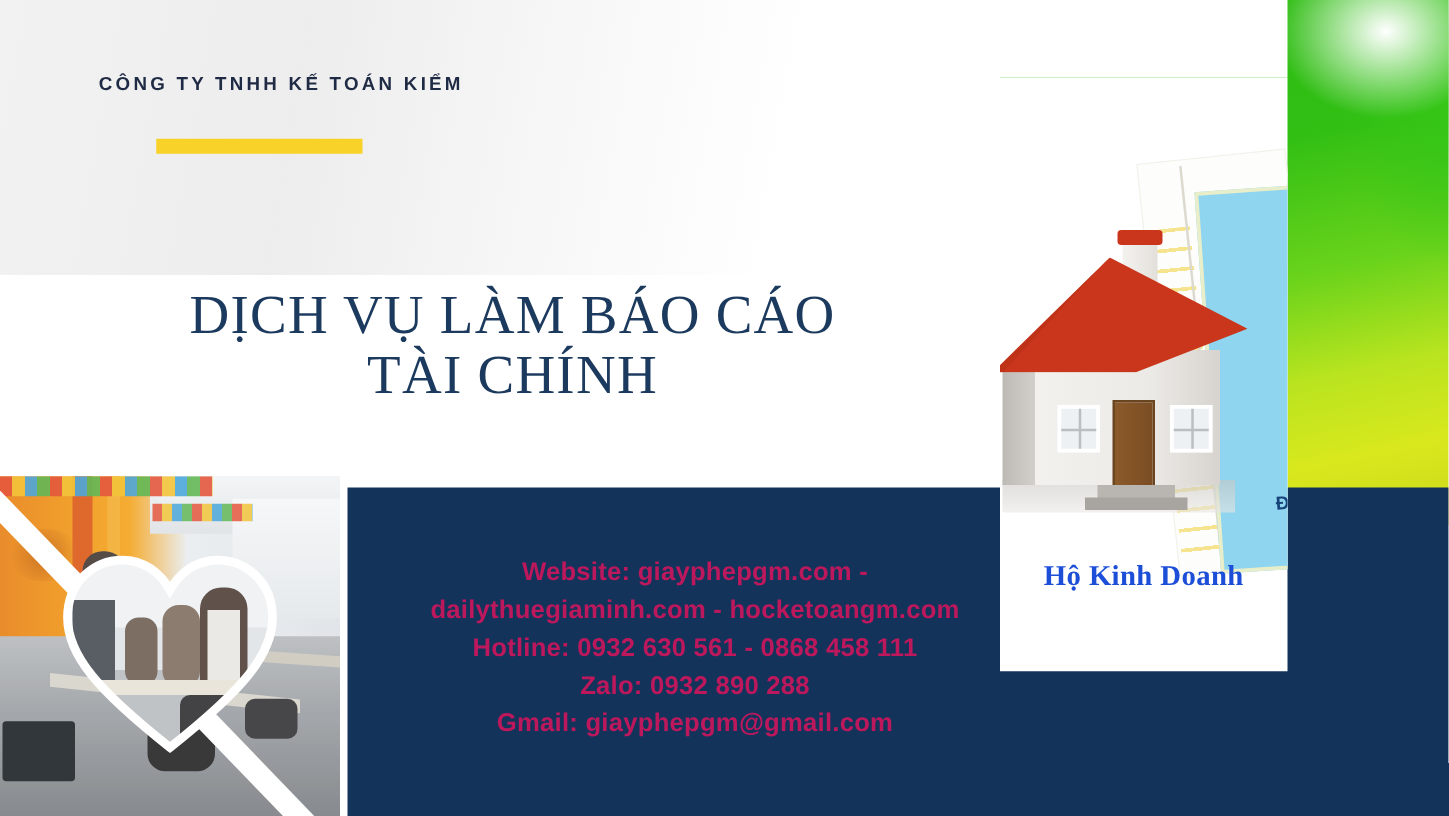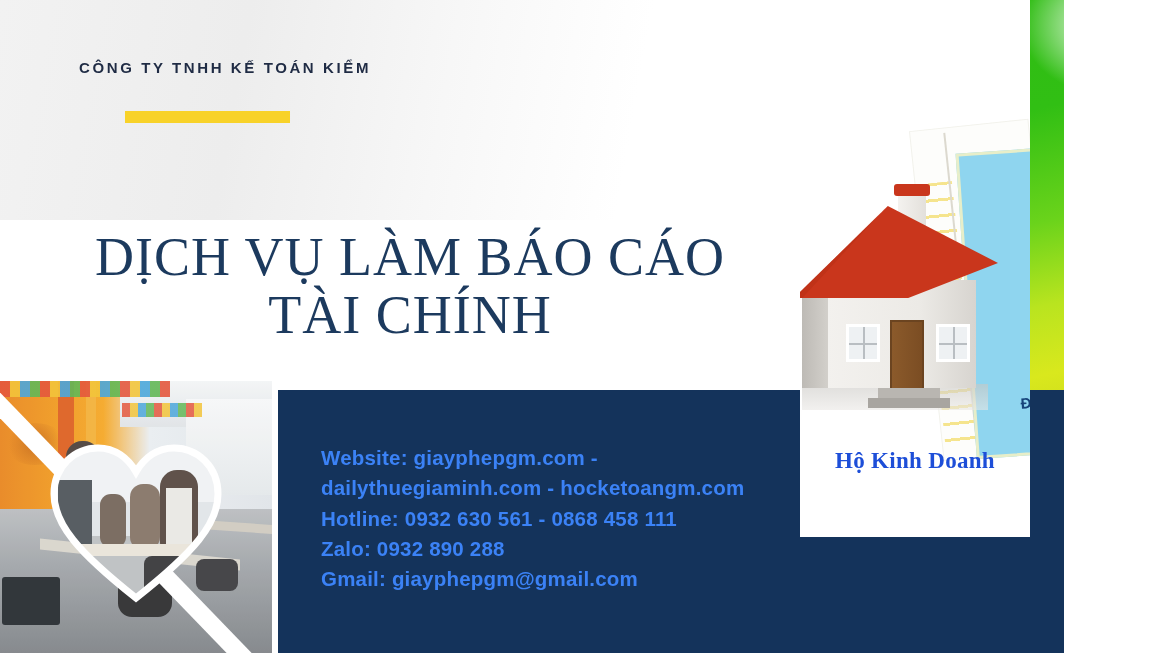--- a/index.html
+++ b/index.html
@@ -1,21 +1,21 @@
 <!DOCTYPE html>
 <html><head>
 <meta charset="utf-8">
 <style>
   html,body{margin:0;padding:0;}
   body{
     width:1159px;height:653px;overflow:hidden;
     font-family:"Liberation Sans",sans-serif;
     background:#ffffff;
   }
-  .slide{position:relative;width:1064px;height:653px;overflow:hidden;background:#fff;}
+  .slide{position:relative;width:1159px;height:653px;overflow:hidden;background:#fff;}
 
   
   .bg-top-left{
     position:absolute;left:0;top:0;width:800px;height:222px;
     background:linear-gradient(100deg,#f2f2f2 0%,#ededed 30%,#f7f7f7 55%,#ffffff 78%,#ffffff 100%);
   }
   .bg-white-band{
     position:absolute;left:0;top:220px;width:810px;height:170px;background:#ffffff;
   }
   .bg-green{
@@ -45,29 +45,30 @@
   }
   .brand-rule{
     position:absolute;left:125px;top:111px;width:165px;height:12px;background:#f8d229;
   }
 
   
   .title{
     position:absolute;left:60px;top:228px;width:700px;
     text-align:center;color:#1c3a5e;
     font-family:"Liberation Serif",serif;
-    font-size:54px;line-height:1.08;font-weight:400;
+    font-size:44px;line-height:1.08;font-weight:400;
     letter-spacing:1px;
   }
 
   
   .contact{
     position:absolute;left:321px;top:443px;width:470px;
-    color:#3b82f6;font-size:20.5px;line-height:1.48;font-weight:600;
+    color:#be185d;font-size:20.5px;line-height:1.48;font-weight:600;
     letter-spacing:.2px;
+    text-align:center;
   }
   .contact div{white-space:nowrap;}
 
   
   .office-photo{
     position:absolute;left:0;top:381px;width:272px;height:272px;overflow:hidden;
   }
   .op-wall{
     position:absolute;left:0;top:0;width:272px;height:130px;
     background:linear-gradient(90deg,#e8841b 0%,#f09a1e 22%,#f5a623 38%,#e9edf0 55%,#dfe4e8 100%);

